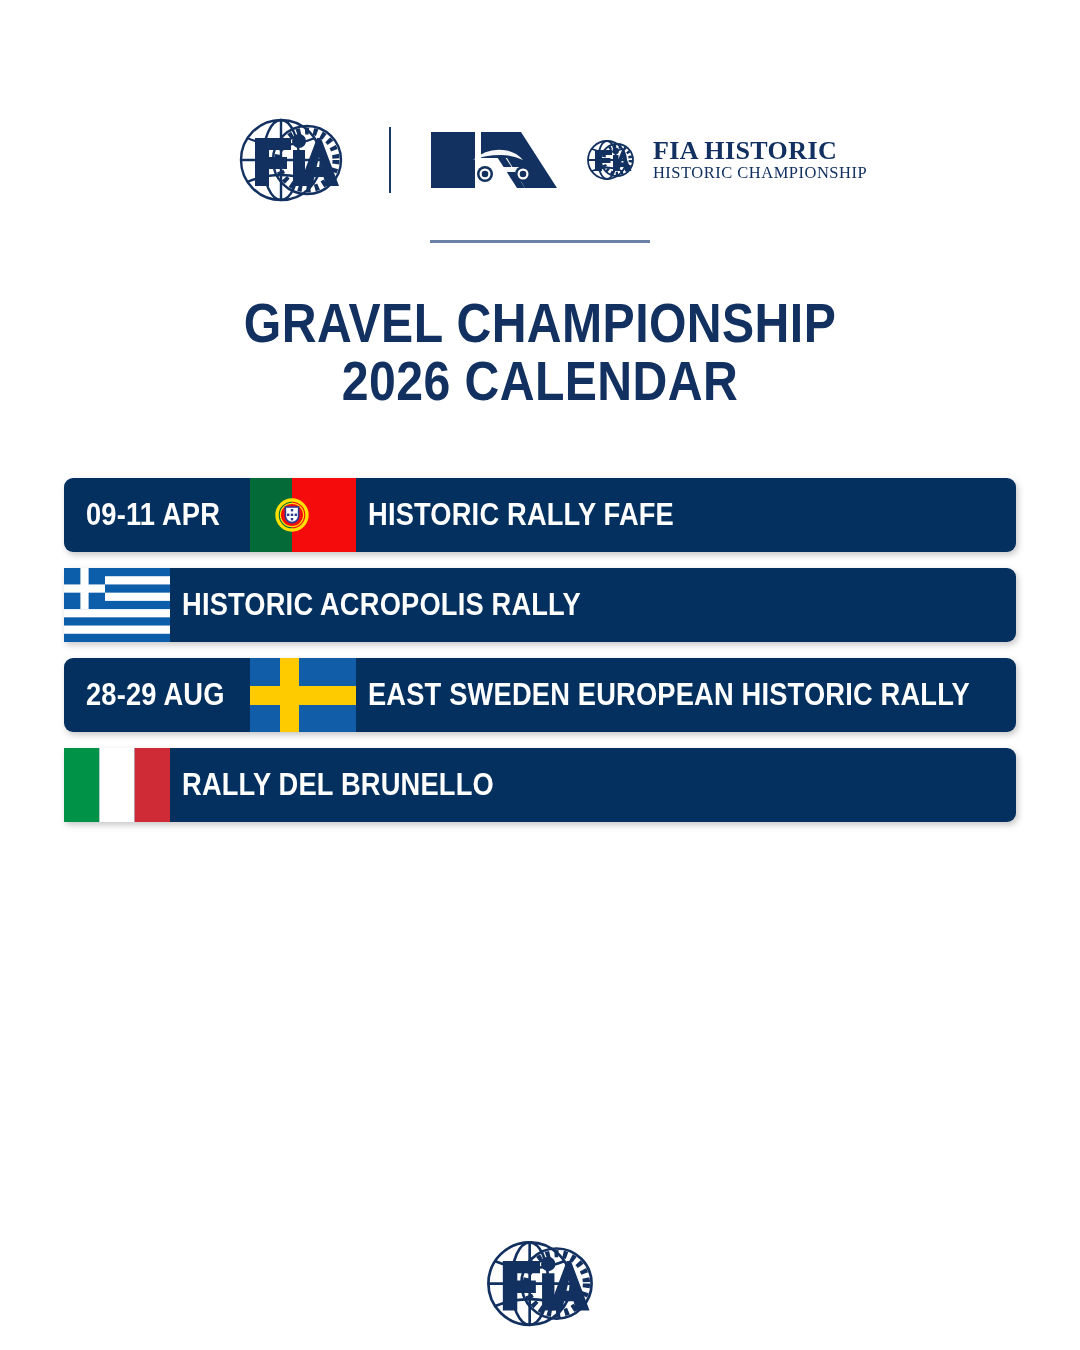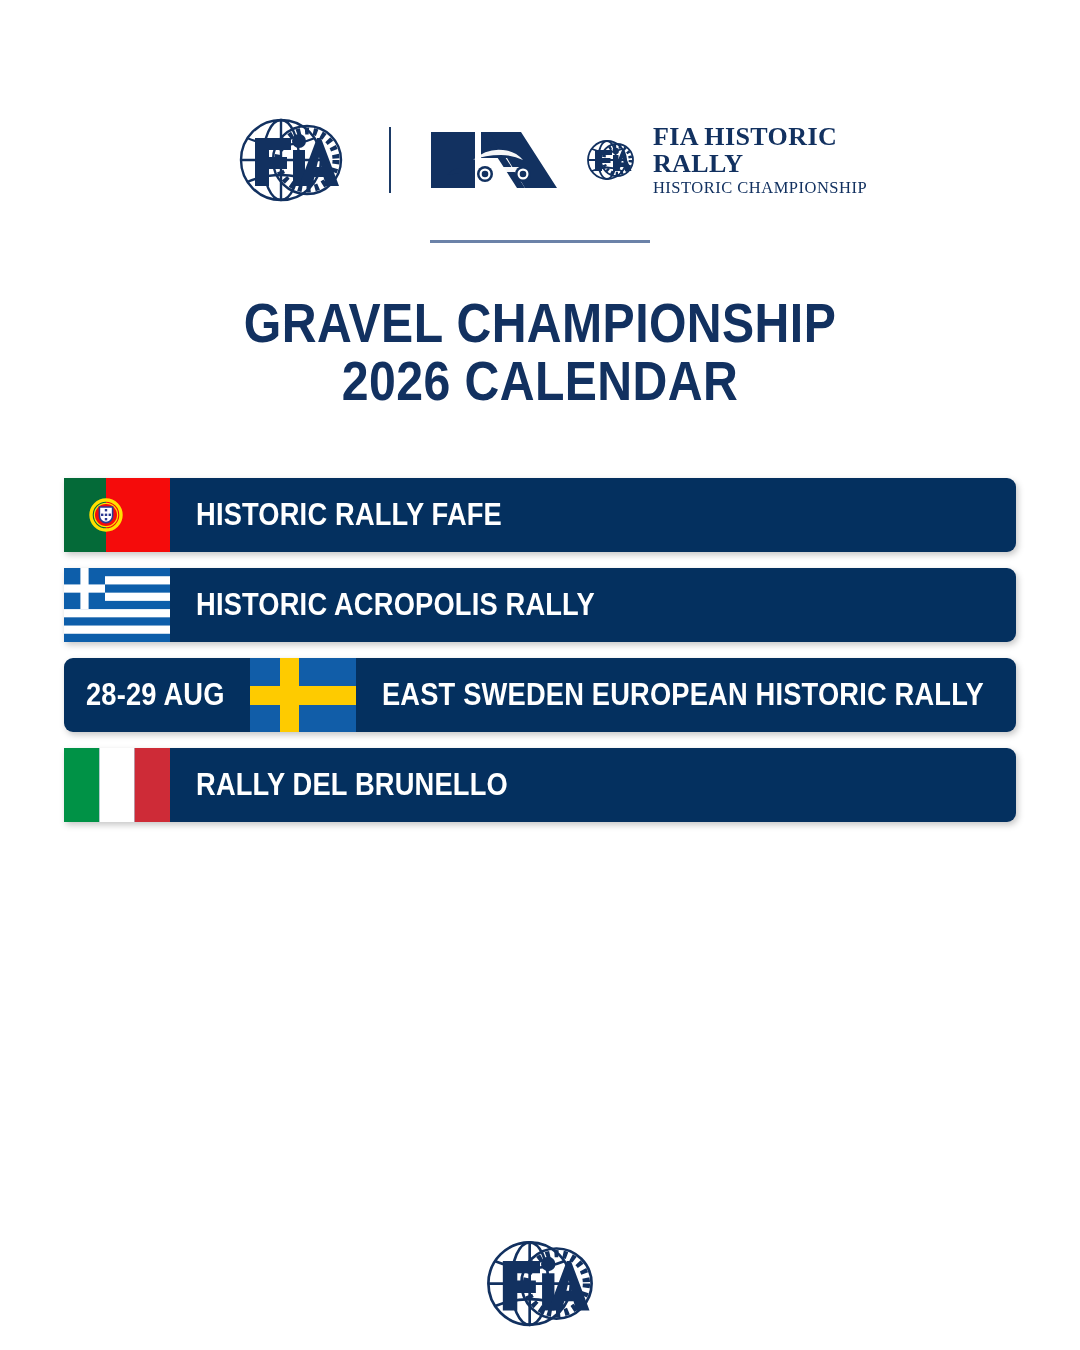--- a/index.html
+++ b/index.html
@@ -84,21 +84,21 @@
 
   .flag {
     flex:0 0 106px;
     position:relative; overflow:hidden;
     align-self:stretch;
   }
 
   .event {
     flex:1 1 auto;
     display:flex; align-items:center;
-    padding-left:26px;
+    padding-left:12px;
     color:#ffffff;
     font-family:"Liberation Sans Narrow","Liberation Sans", sans-serif;
     font-weight:bold; font-size:31px; letter-spacing:.2px;
     white-space:nowrap;
   }
   .event span { display:inline-block; transform:scaleX(.88); transform-origin:left center; }
 
   
   .flag svg { display:block; width:100%; height:100%; }
 
@@ -180,36 +180,38 @@
             <path d="M12 15 H29 V20 H19 V23 H27.5 V28 H19 V36 H12 Z"></path>
             <path d="M30 20 H35.5 V36 H30 Z"></path>
               <circle cx="32.7" cy="16" r="3.2"></circle>
             <path d="M40 15 L48.5 36 H42.6 L41.5 32 H37.4 L36.3 36 H30.6 L39 15 Z M38.3 27.5 H40.6 L39.5 23 Z"></path>
           </g>
         </svg>
       </span>
 
       <span class="herc-text">
         <span class="l1">FIA HISTORIC</span>
-        <span class="l2">RALLY</span>
         <span class="l3">HISTORIC CHAMPIONSHIP</span>
       </span>
     </span>
   </div>
 
   <div class="rule"></div>
 
   <div class="title">
     <span class="ln">GRAVEL CHAMPIONSHIP</span>
     <span class="ln">2026 CALENDAR</span>
   </div>
 
   <div class="calendar">
 
     <div class="row">
+      <div class="date">
+        <span>09-11 APR</span>
+      </div>
       <div class="flag">
         <svg viewBox="0 0 106 74" preserveAspectRatio="none" xmlns="http://www.w3.org/2000/svg">
           <rect x="0" y="0" width="42" height="74" fill="#046a38"></rect>
           <rect x="42" y="0" width="64" height="74" fill="#f50b0b"></rect>
           <g transform="translate(42,37)">
             <circle r="15" fill="none" stroke="#ffe000" stroke-width="3.4"></circle>
             <circle r="11.6" fill="#f50b0b" stroke="#ffe000" stroke-width="1.2"></circle>
             <path d="M-6.6 -8 h13.2 v9 a6.6 6.6 0 0 1 -6.6 6.6 a6.6 6.6 0 0 1 -6.6 -6.6 Z" fill="#ffffff" stroke="#2b3990" stroke-width="1.6"></path>
             <g fill="#2b3990">
               <rect x="-1.2" y="-6" width="2.4" height="2.4"></rect>

